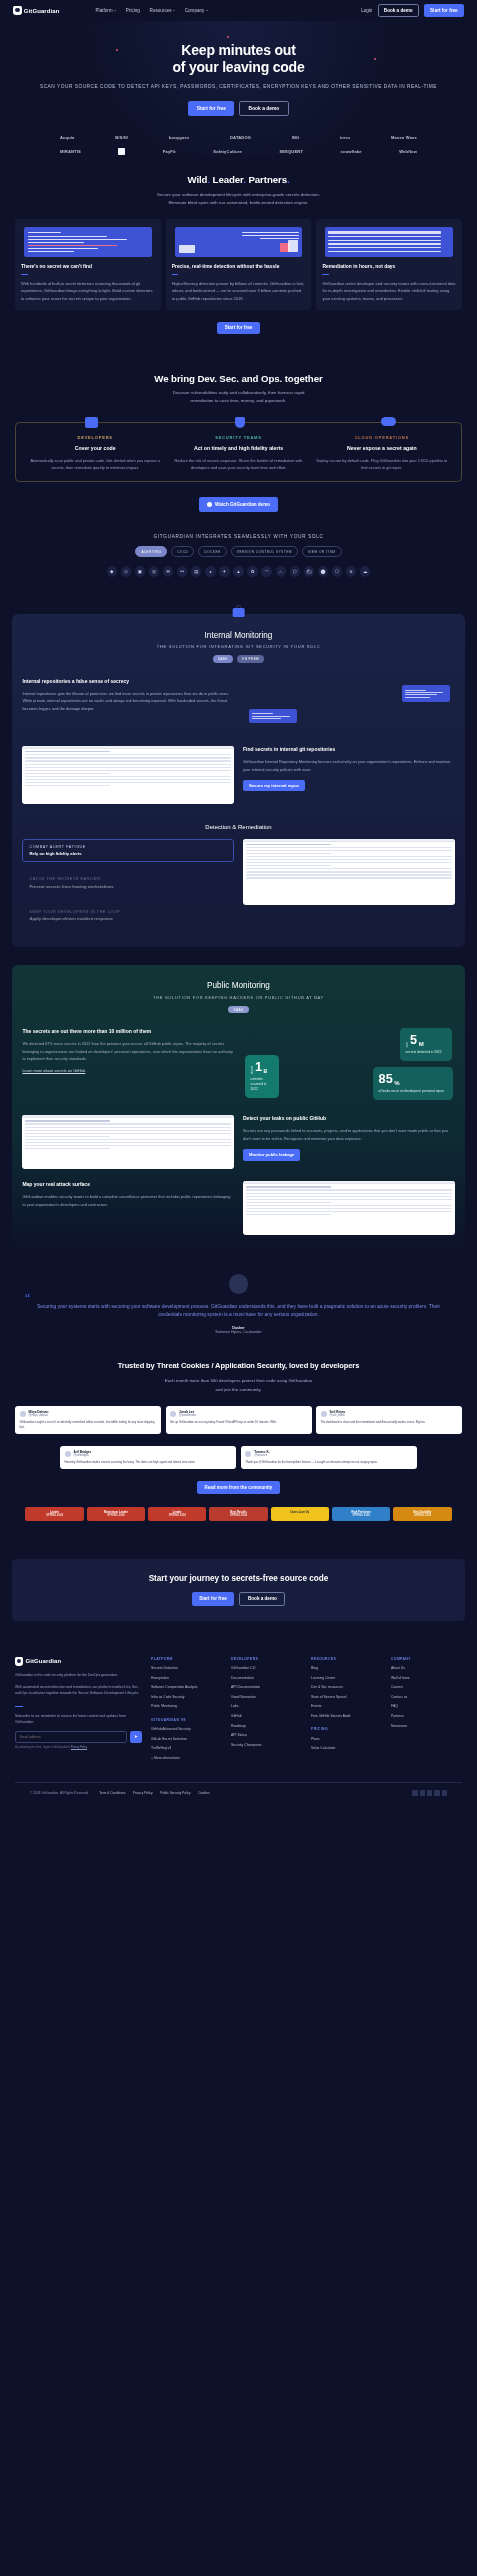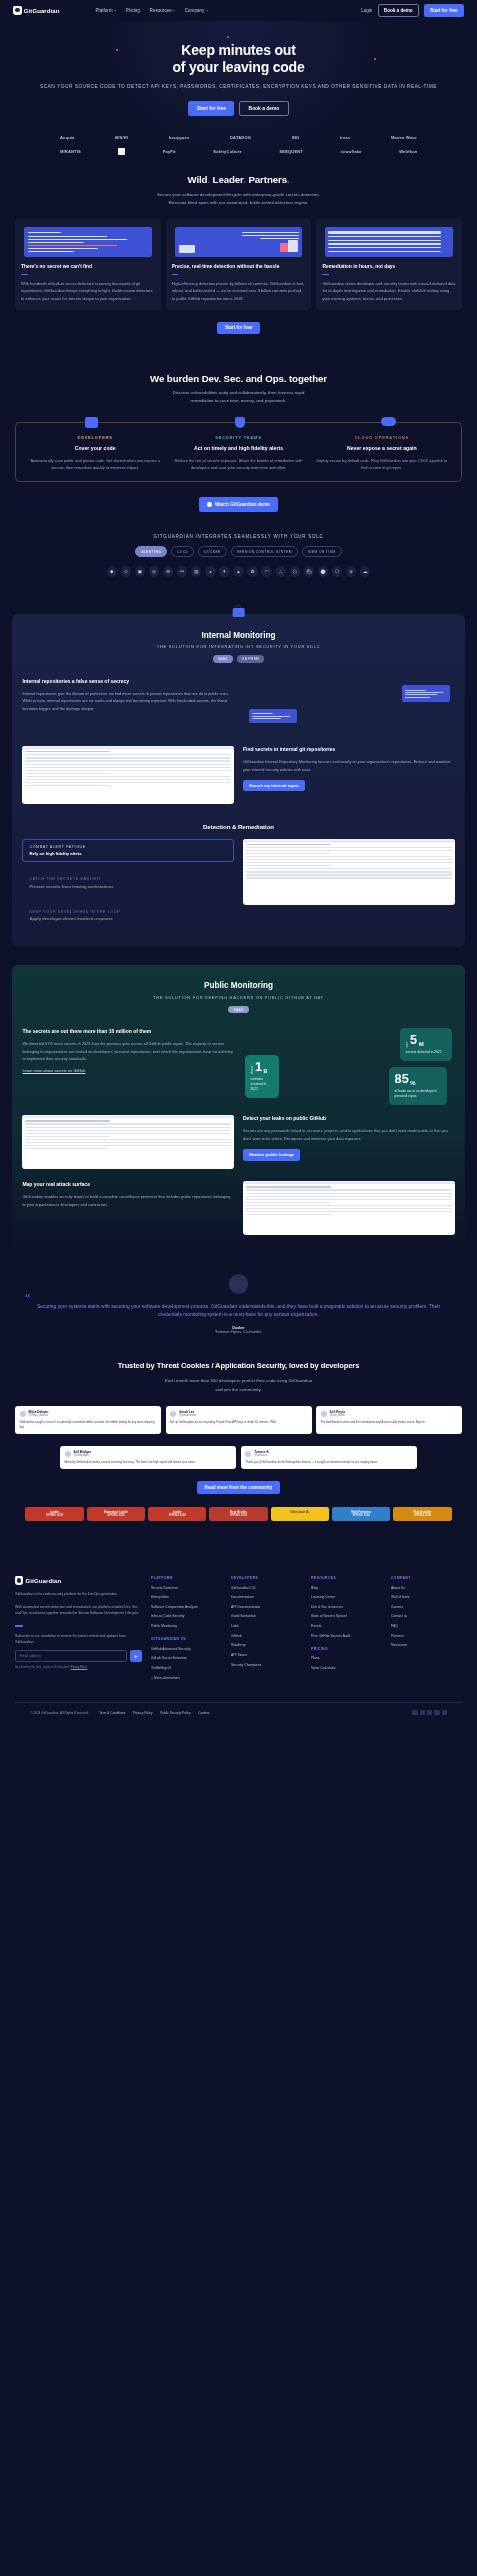--- a/index.html
+++ b/index.html
@@ -72,21 +72,21 @@
   .chips{display:flex;gap:3.7px;justify-content:center;margin-top:7.5px;}
   .chip{border:0.7px solid #39406a;border-radius:6.7px;padding:2.2px 5.2px;font-size:3.3px;letter-spacing:0.4px;color:#aab1cd;}
   .chip.on{background:#7b86c9;border-color:#7b86c9;color:#fff;}
   .int-icons{display:flex;gap:3.7px;justify-content:center;margin-top:9.7px;flex-wrap:wrap;padding:0 12px;}
   .ii{width:10.4px;height:10.4px;border-radius:50%;background:#1b2142;display:flex;align-items:center;justify-content:center;font-size:4.5px;color:#cdd3e8;}
 
   
   .panel{margin:18px 12px 0;border-radius:6px;padding:16.4px 10.4px 19.4px;position:relative;}
   .panel.internal{background:linear-gradient(180deg,#1a2346 0%,#141a38 100%);}
   .panel.public{background:linear-gradient(180deg,#113536 0%,#0e2a33 60%,#0d1129 100%);}
-  .panel h2{text-align:center;font-size:8.2px;font-weight:bold;}
+  .panel h2{text-align:center;font-size:8.2px;font-weight:normal;}
   .panel .psub{text-align:center;font-size:4px;letter-spacing:0.7px;color:#b6bdd6;margin-top:4.5px;}
   .pill-row{display:flex;gap:3.7px;justify-content:center;margin-top:6px;}
   .pill{background:#7b86c9;color:#fff;font-size:3.1px;letter-spacing:0.4px;border-radius:5.2px;padding:1.9px 5.2px;}
   .pill.dim{background:#5a6497;}
   .pill.teal{background:#8e9acd;}
   .lock{position:absolute;left:50%;transform:translateX(-50%);top:-9.7px;width:12.7px;height:12px;}
   .lock .body{position:absolute;bottom:0;width:12.7px;height:8.2px;background:#4a6cf7;border-radius:1.5px;}
   .lock .sh{position:absolute;top:0;left:3px;width:6.7px;height:6.7px;border:1.5px solid #2c3566;border-bottom:none;border-radius:3.7px 3.7px 0 0;}
 
   .split{display:flex;gap:9px;margin-top:15px;align-items:flex-start;}
@@ -285,21 +285,21 @@
         <div class="rule"></div>
         <p>GitGuardian unites developer and security teams with cross-functional data for in-depth investigation and remediation. Enable shift-left testing using your existing systems, teams, and processes.</p>
       </div>
     </div>
     <div class="center-btn">
       <span class="btn btn-blue" style="padding:3.7px 7.5px;font-size:4.6px">Start for free</span>
     </div>
   </div>
 
   <div class="sec">
-    <h2>We burden Dev. Sec. and Ops. together</h2>
+    <h2>We bring Dev. Sec. and Ops. together</h2>
     <div class="lead" style="max-width:149px;margin-left:auto;margin-right:auto">Discover vulnerabilities early and collaboratively, then harness rapid remediation to save time, money, and paperwork.</div>
 
     <div class="dso-box">
       <div class="dso-icon" style="left:69px"></div>
       <div class="dso-icon" style="left:219px;border-radius:2.2px 2.2px 6px 6px;width:10.4px"></div>
       <div class="dso-icon" style="left:365px;border-radius:6px;height:9px;width:15px"></div>
 
       <div class="dso-col">
         <div class="dso-kicker" style="color:#c8a45e">DEVELOPERS</div>
         <h4>Cover your code</h4>
@@ -468,21 +468,21 @@
           <div class="lbl">secrets detected in 2022</div>
         </div>
         <div class="stat sm" style="position:absolute;left:1.5px;top:27px;width:34px">
           <div style="display:flex;align-items:flex-end;gap:1.5px">
             <span class="side">almost</span>
             <span class="num">1</span>
             <span class="num" style="font-size:5.2px">B</span>
           </div>
           <div class="lbl">commits scanned in 2022</div>
         </div>
-        <div class="stat big" style="position:absolute;right:8px;top:39px;width:58px">
+        <div class="stat big" style="position:absolute;right:2px;top:39px;width:80px">
           <div style="display:flex;align-items:flex-end;gap:1.5px">
             <span class="num">85</span>
             <span class="num" style="font-size:6px">%</span>
           </div>
           <div class="lbl">of leaks occur on developers' personal repos</div>
         </div>
       </div>
     </div>
 
     <div class="split" style="margin-top:12px">
@@ -625,20 +625,27 @@
         <div>High Performer</div>
         <div style="opacity:.8">SPRING 2024</div>
       </div>
       <div class="badge" style="background:#d68910">
         <div>Best Usability</div>
         <div style="opacity:.8">SPRING 2024</div>
       </div>
     </div>
   </div>
 
+  <div class="cta">
+    <h2>Start your journey to secrets-free source code</h2>
+    <div class="btns">
+      <span class="btn btn-blue">Start for free</span>
+      <span class="btn btn-ghost">Book a demo</span>
+    </div>
+  </div>
 
   <footer>
     <div class="fgrid">
       <div class="fbrand">
         <div class="logo">
           <span class="logo-mark"></span>
           <span>GitGuardian</span>
         </div>
         <p>GitGuardian is the code security platform for the DevOps generation.</p>
         <p>With automated secrets detection and remediation, our platform enables Dev, Sec, and Ops to advance together towards the Secure Software Development Lifecycle.</p>

